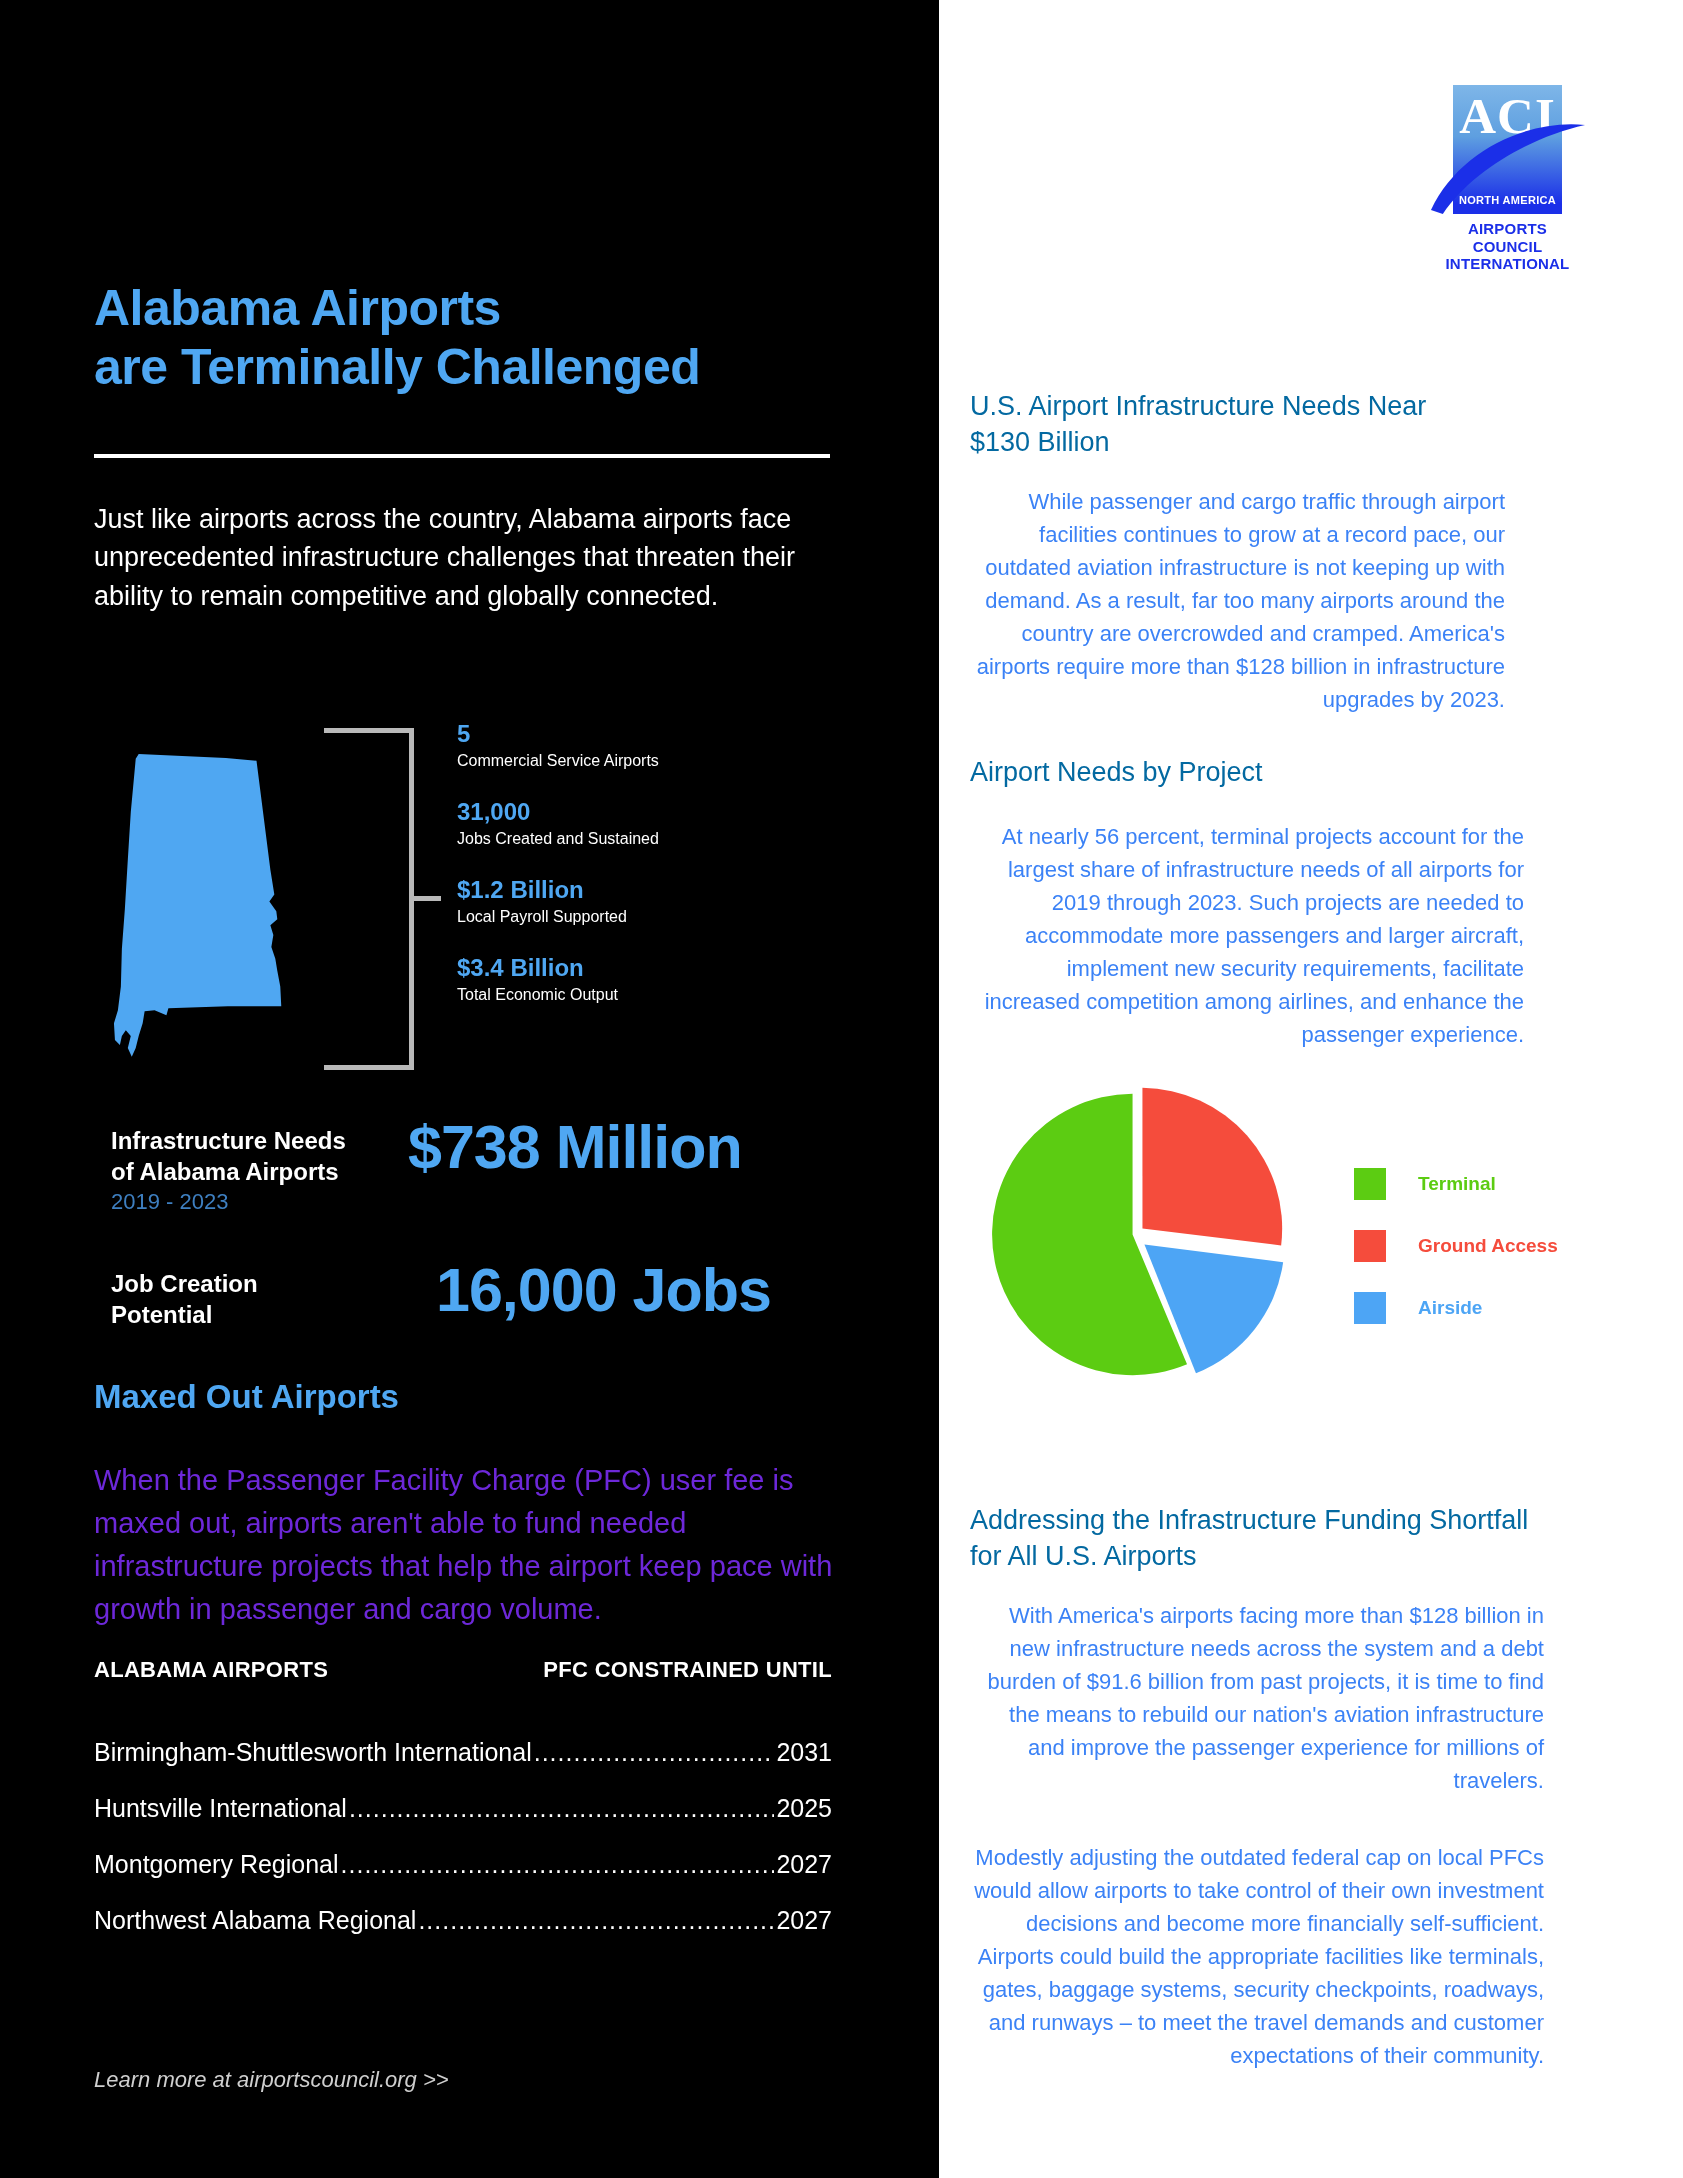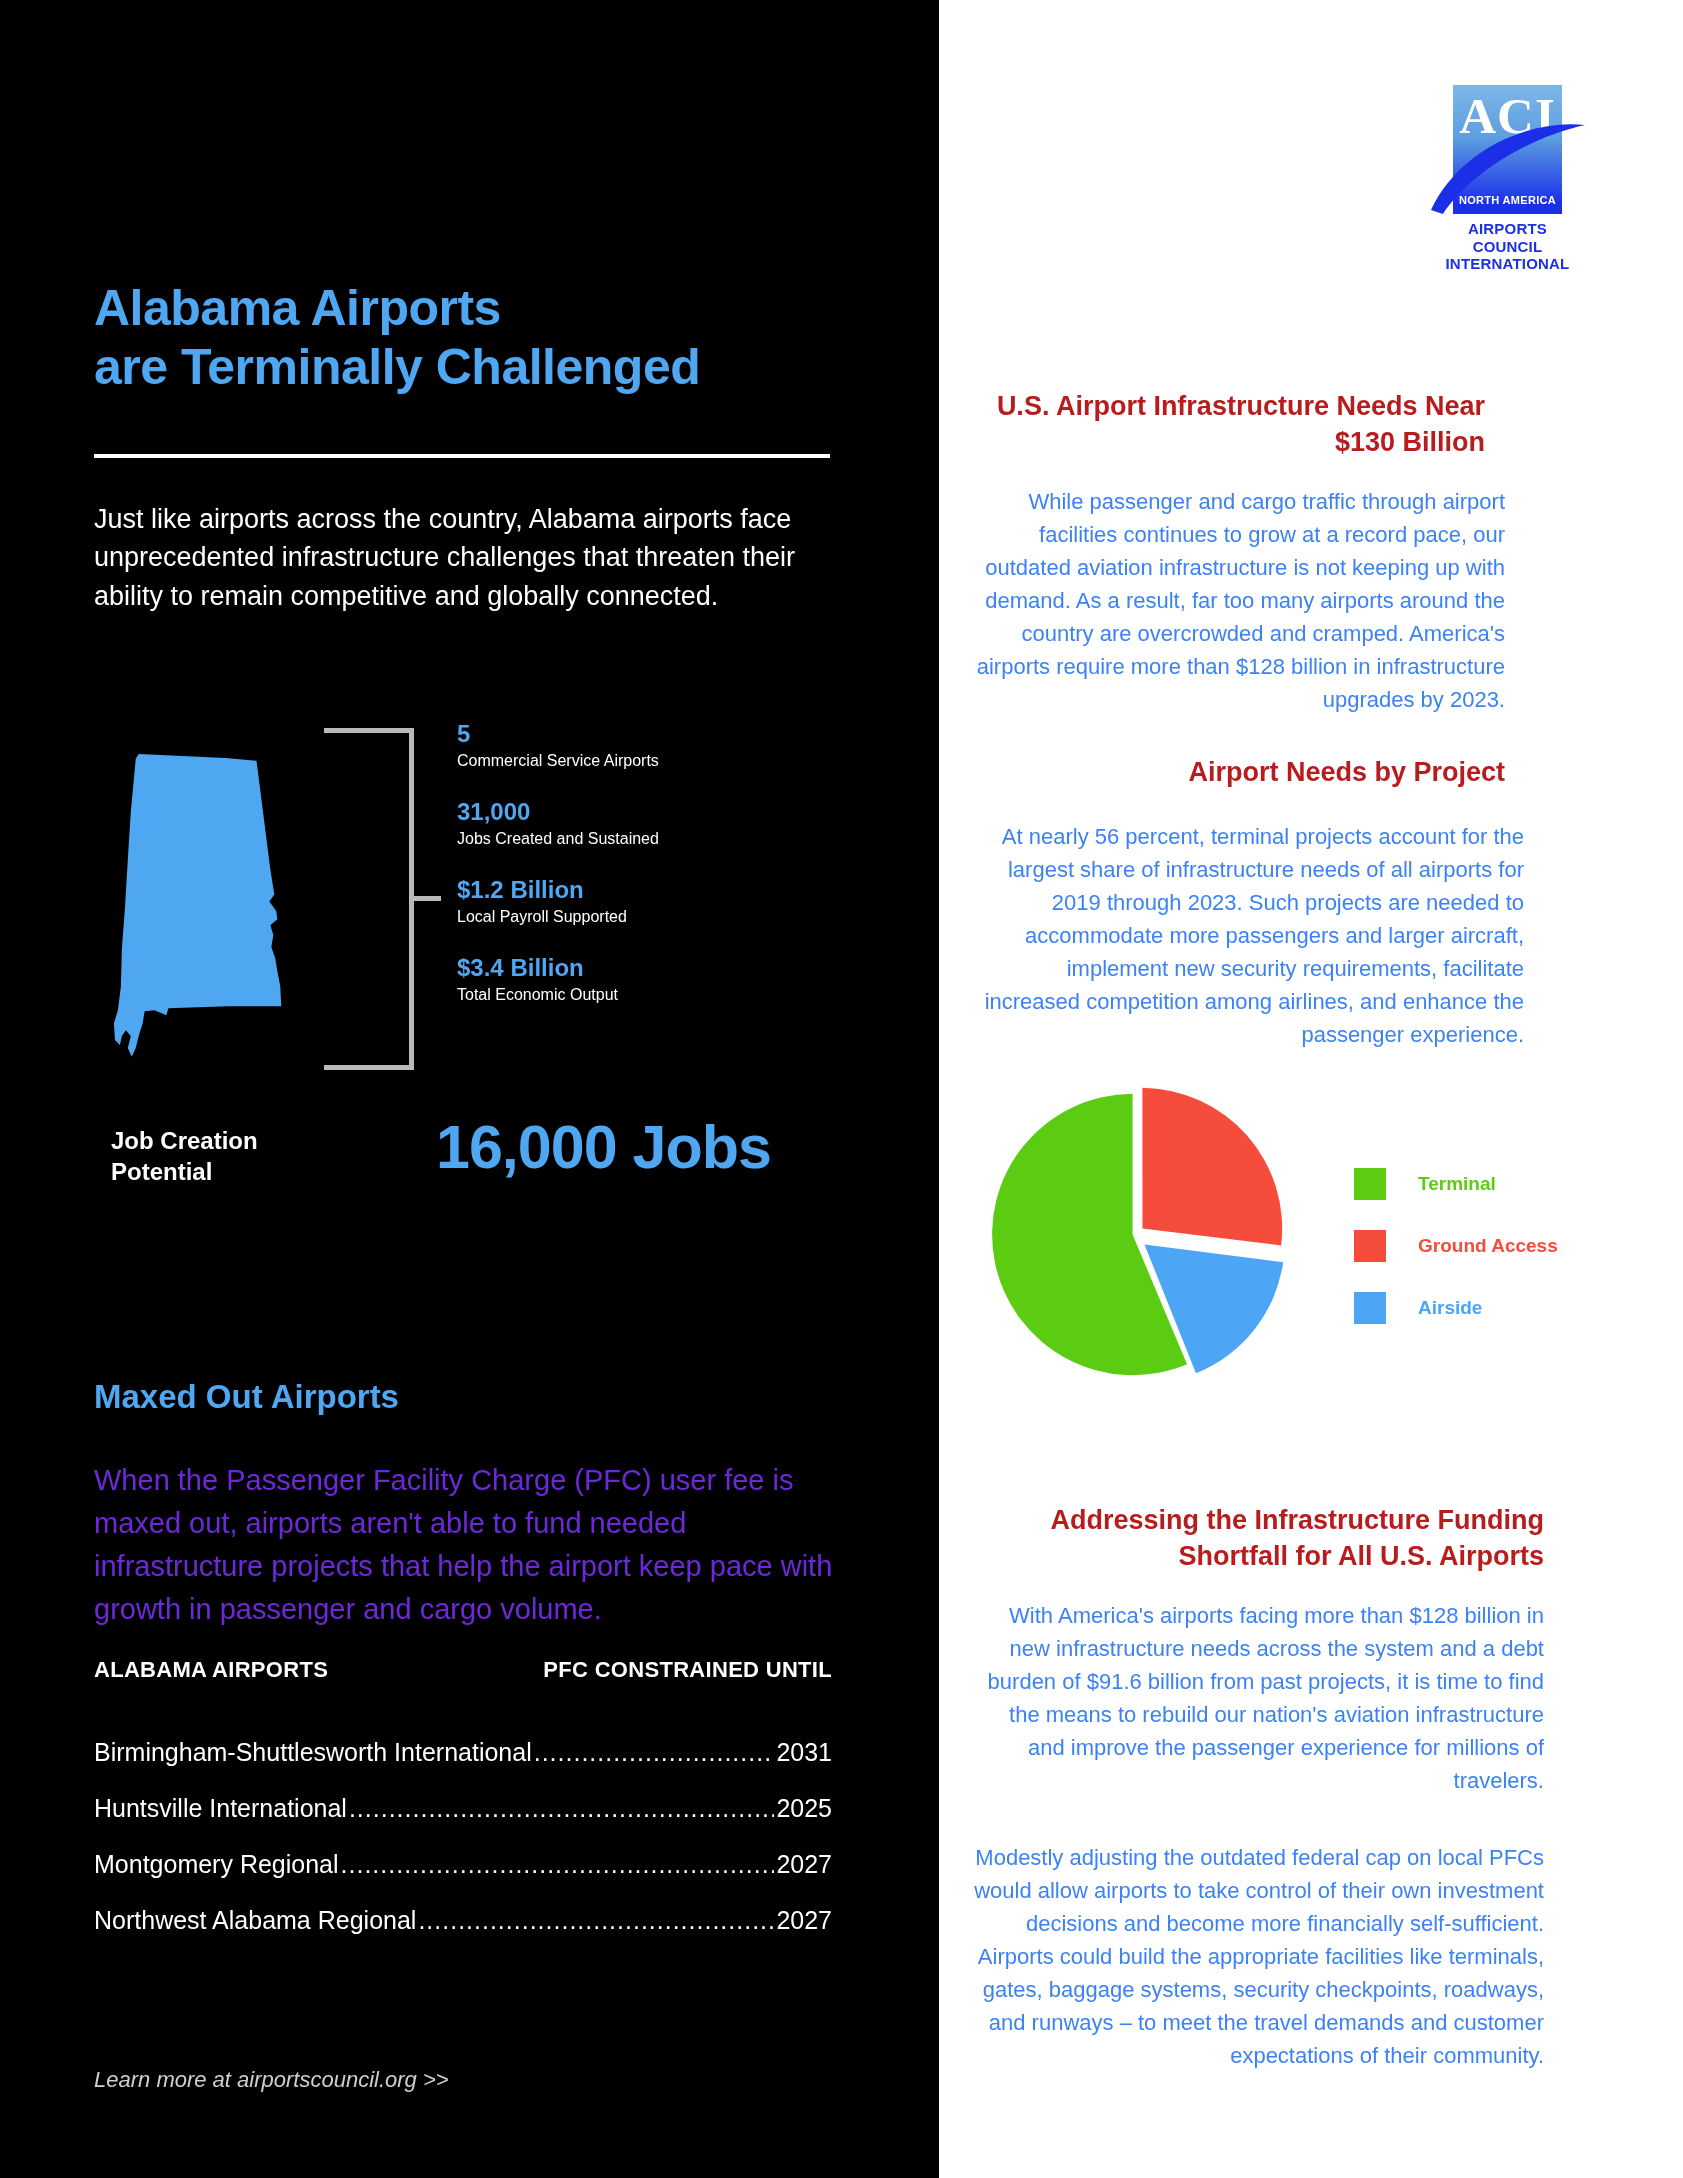--- a/index.html
+++ b/index.html
@@ -101,21 +101,21 @@
     letter-spacing: 1px; line-height: 1.0;
   }
   .logo .box .na {
     position:absolute; left:0; right:0; bottom: 8px; text-align:center;
     color:#ffffff; font-size: 11px; font-weight: bold; letter-spacing: 0.3px;
   }
   .logo .swoosh { position:absolute; left:-14px; top: 26px; width: 158px; height: 109px; pointer-events:none; }
   .logo .cap { text-align:center; color:#1B2FE8; font-size: 15px; font-weight: bold;
                line-height: 1.18; margin-top: 6px; letter-spacing: 0.2px; }
 
-  .h2 { color:#b91c1c; font-size: 27px; font-weight: bold; line-height: 1.35; text-align: right; }
+  .h2 { color:#0369a1; font-size: 27px; font-weight: normal; line-height: 1.35; }
   .p  { color:#3b82f6; font-size: 22px; line-height: 1.5; font-weight: 300; text-align: right; }
 
   .sec1-h { position:absolute; left: 0; top: 388px; width: 515px; }
   .sec1-p { position:absolute; left: 0; top: 485px; width: 535px; }
   .sec2-h { position:absolute; left: 0; top: 754px; width: 535px; }
   .sec2-p { position:absolute; left: 0; top: 820px; width: 554px; }
 
   .pie-wrap { position:absolute; left: 0; top: 1074px; width: 594px; height: 317px; }
   .pie-wrap svg { display:block; }
   .legend { position:absolute; left: 384px; top: 94px; }
@@ -174,20 +174,28 @@
       <div class="num">$1.2 Billion</div>
       <div class="lbl">Local Payroll Supported</div>
     </div>
     <div class="stat">
       <div class="num">$3.4 Billion</div>
       <div class="lbl">Total Economic Output</div>
     </div>
   </div>
 
   <div class="bignums">
+    <div class="bignum-row">
+      <div class="bignum-label">
+        <div class="l1">Infrastructure Needs</div>
+        <div class="l1">of Alabama Airports</div>
+        <div class="l2">2019 - 2023</div>
+      </div>
+      <div class="bignum-value">$738 Million</div>
+    </div>
     <div class="bignum-row">
       <div class="bignum-label">
         <div class="l1">Job Creation</div>
         <div class="l1">Potential</div>
       </div>
       <div class="bignum-value">16,000 Jobs</div>
     </div>
   </div>
 
   <div class="mo-head">Maxed Out Airports</div>

